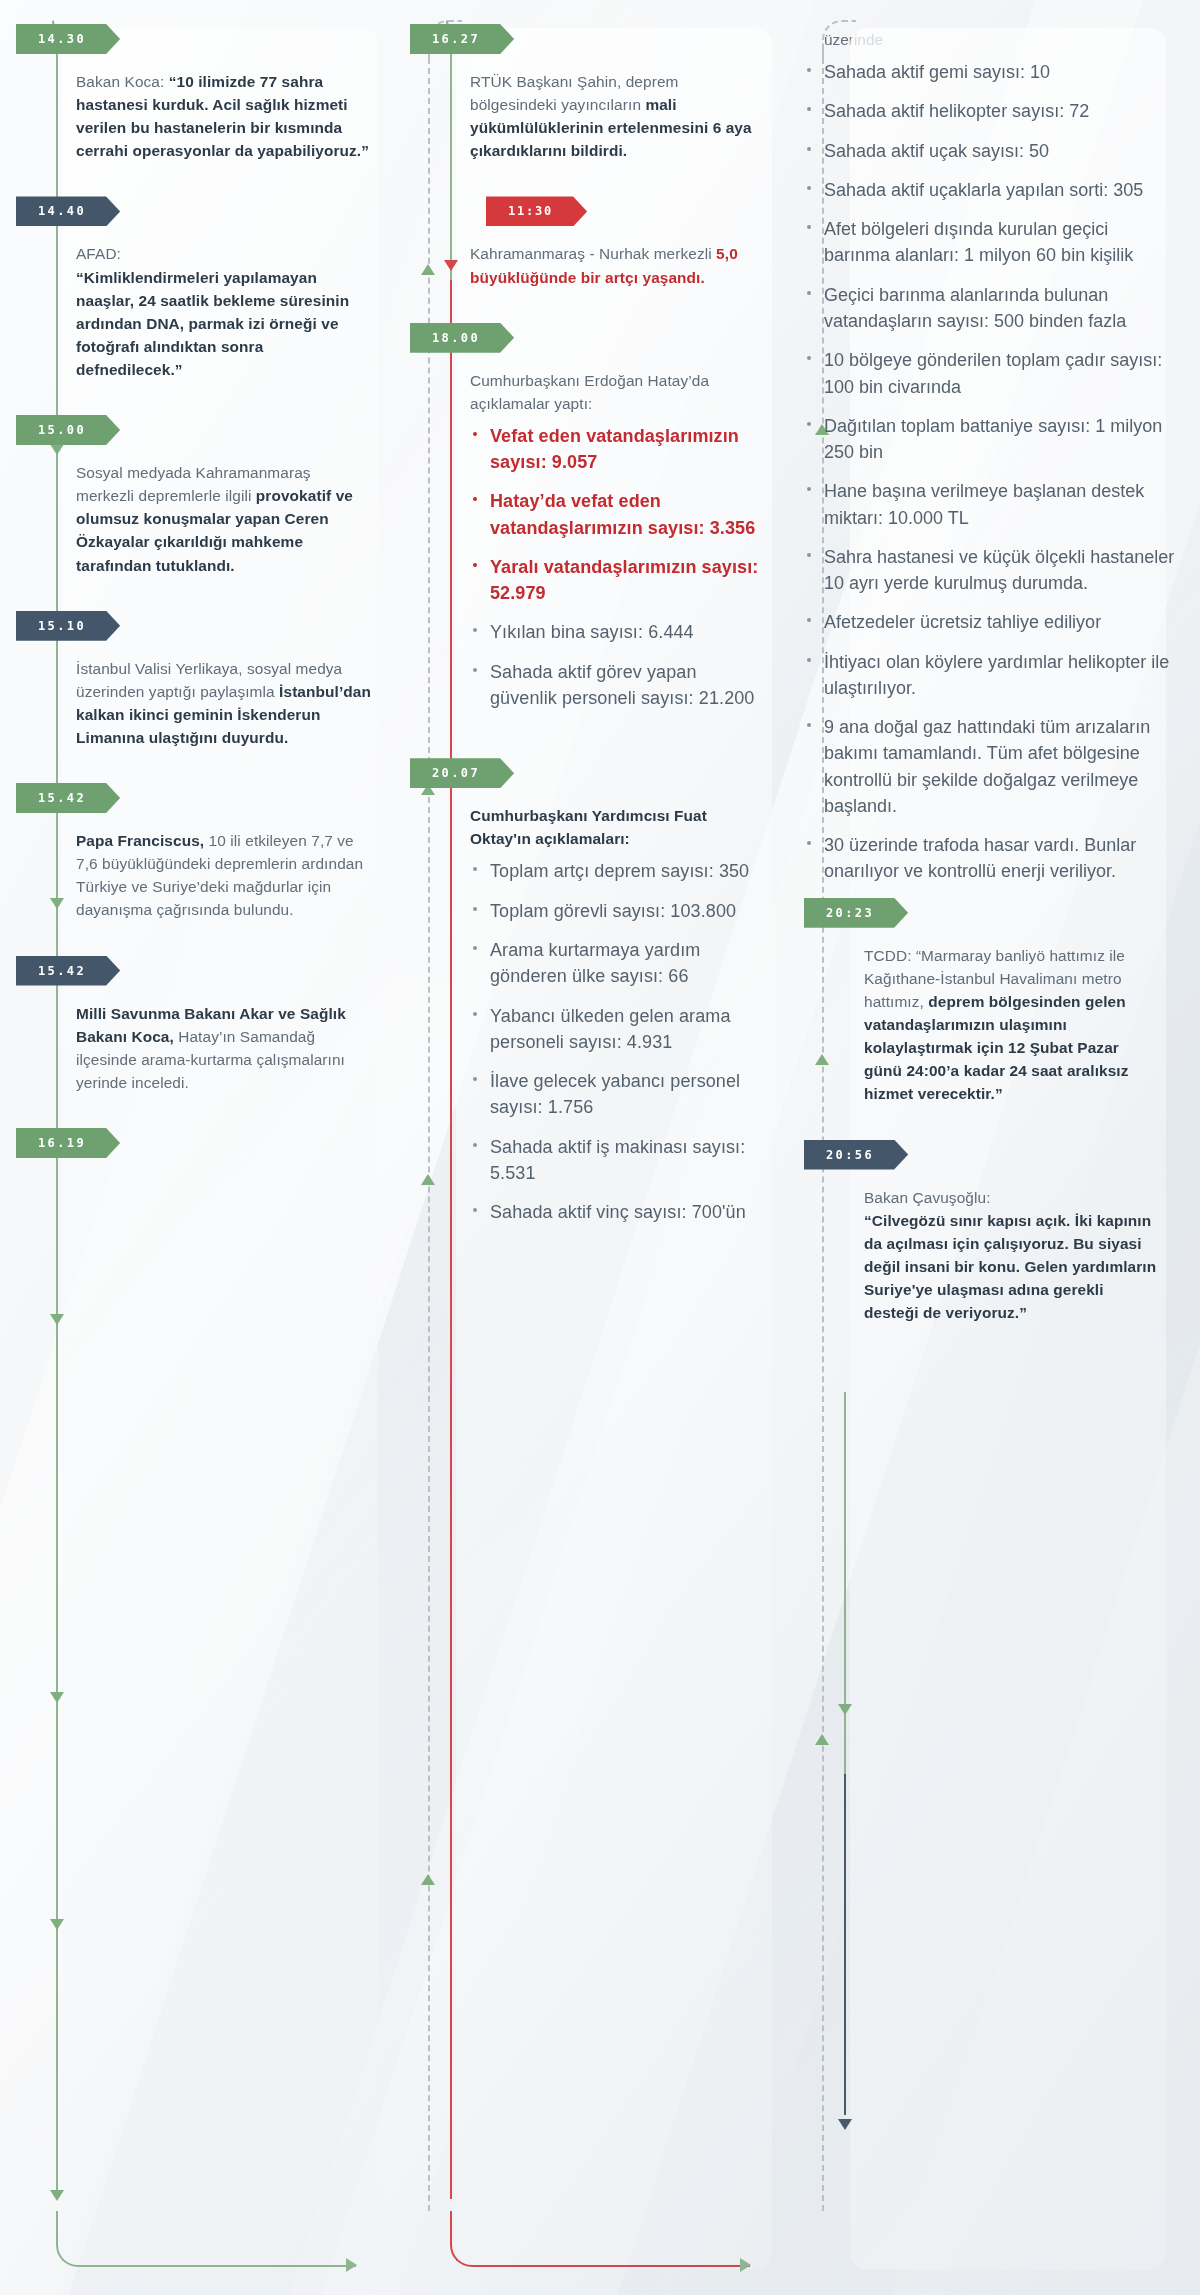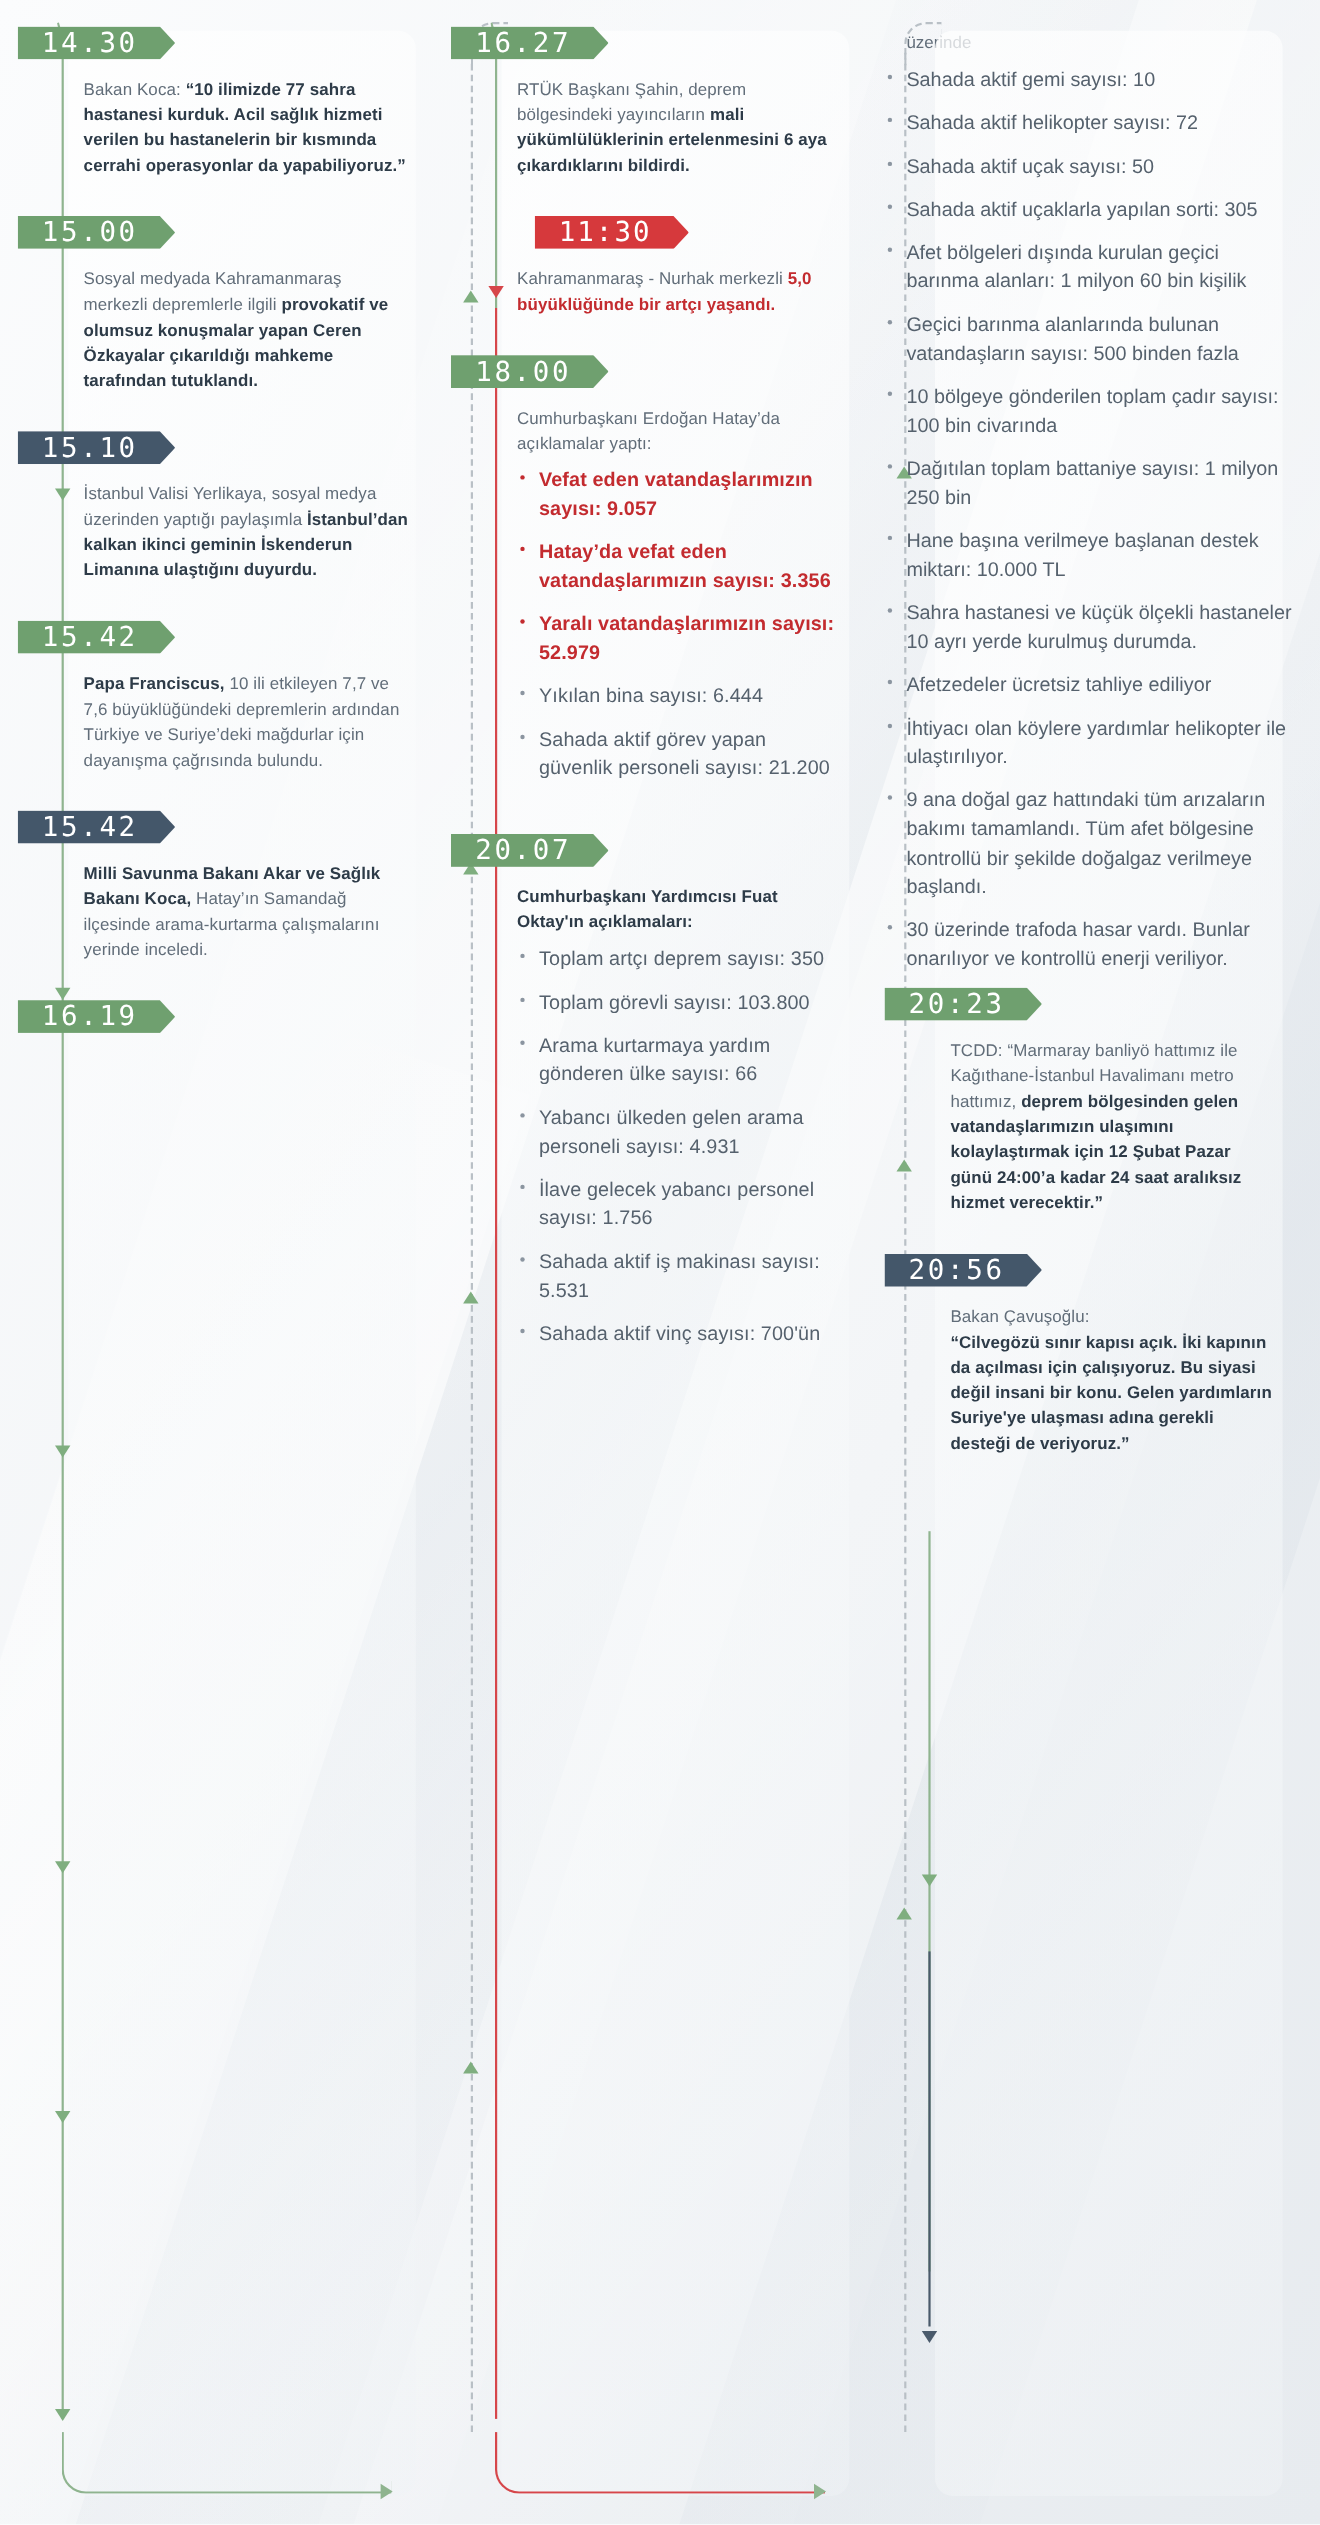--- a/index.html
+++ b/index.html
@@ -155,22 +155,22 @@
   .entry { position: relative; padding-left: 40px; }
 
   .badge {
     position: relative;
     display: inline-block;
     margin-left: -40px;
     height: 30px;
     line-height: 30px;
     padding: 0 34px 0 22px;
     color: #ffffff;
-    font-size: 25px;
-    font-weight: 400;
+    font-size: 12px;
+    font-weight: 700;
     letter-spacing: 2.4px;
     font-family: "DejaVu Sans Mono", "Liberation Mono", monospace;
     background: #6fa06f;
     clip-path: polygon(0 0, calc(100% - 14px) 0, 100% 50%, calc(100% - 14px) 100%, 0 100%);
     white-space: nowrap;
   }
   .badge.slate { background: #44576a; }
   .badge.red   { background: #d6393c; letter-spacing: 1.8px; margin-left: 36px; }
 
   .badge-wrap { position: relative; }
@@ -241,20 +241,25 @@
       <div class="arrow-down" style="top:1300px"></div>
       <div class="arrow-down" style="top:1678px"></div>
       <div class="arrow-down" style="top:1905px"></div>
       <div class="arrow-down" style="top:2176px"></div>
       <div class="elbow"></div>
 
       <div class="entries">
           <div class="entry">
             <div class="badge-wrap"><span class="badge">14.30</span></div>
             <div class="body"><span class="plain">Bakan Koca: </span><b>“10 ilimizde 77 sahra hastanesi kurduk. Acil sağlık hizmeti verilen bu hastanelerin bir kısmında cerrahi operasyonlar da yapabiliyoruz.”</b></div>
+            <div class="spacer-md"></div>
+          </div>
+          <div class="entry">
+            <div class="badge-wrap"><span class="badge slate">14.40</span></div>
+            <div class="body"><span class="plain">AFAD:</span><br><b>“Kimliklendirmeleri yapılamayan naaşlar, 24 saatlik bekleme süresinin ardından DNA, parmak izi örneği ve fotoğrafı alındıktan sonra defnedilecek.”</b></div>
             <div class="spacer-md"></div>
           </div>
           <div class="entry">
             <div class="badge-wrap"><span class="badge">15.00</span></div>
             <div class="body"><span class="plain">Sosyal medyada Kahramanmaraş merkezli depremlerle ilgili </span><b>provokatif ve olumsuz konuşmalar yapan Ceren Özkayalar çıkarıldığı mahkeme tarafından tutuklandı.</b></div>
             <div class="spacer-md"></div>
           </div>
           <div class="entry">
             <div class="badge-wrap"><span class="badge slate">15.10</span></div>
             <div class="body"><span class="plain">İstanbul Valisi Yerlikaya, sosyal medya üzerinden yaptığı paylaşımla </span><b>İstanbul’dan kalkan ikinci geminin İskenderun Limanına ulaştığını duyurdu.</b></div>

